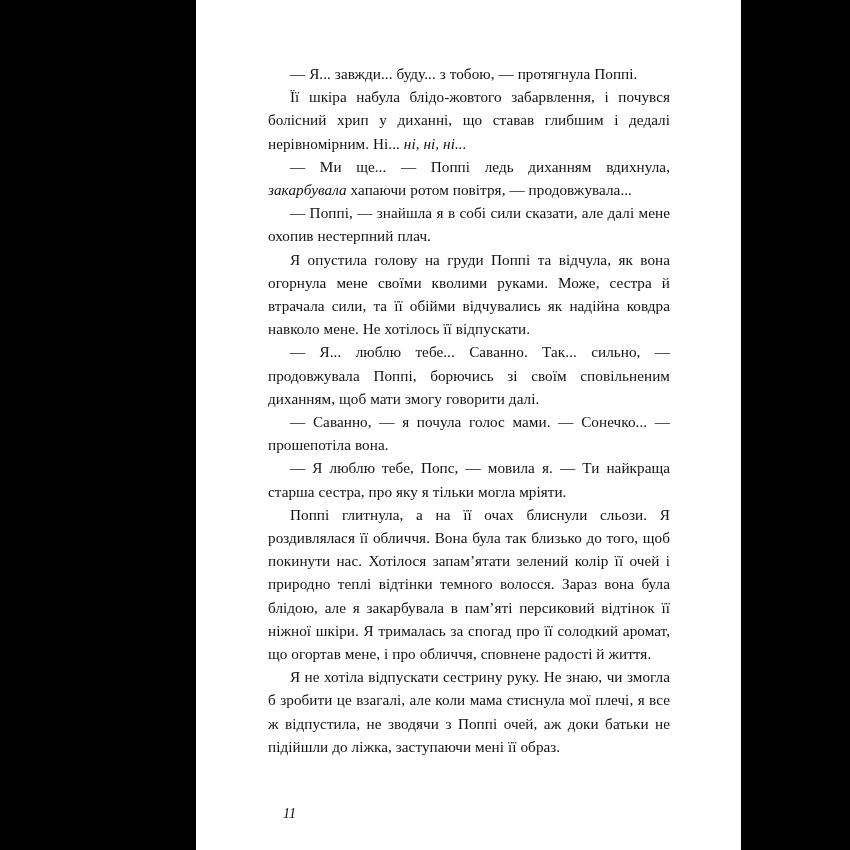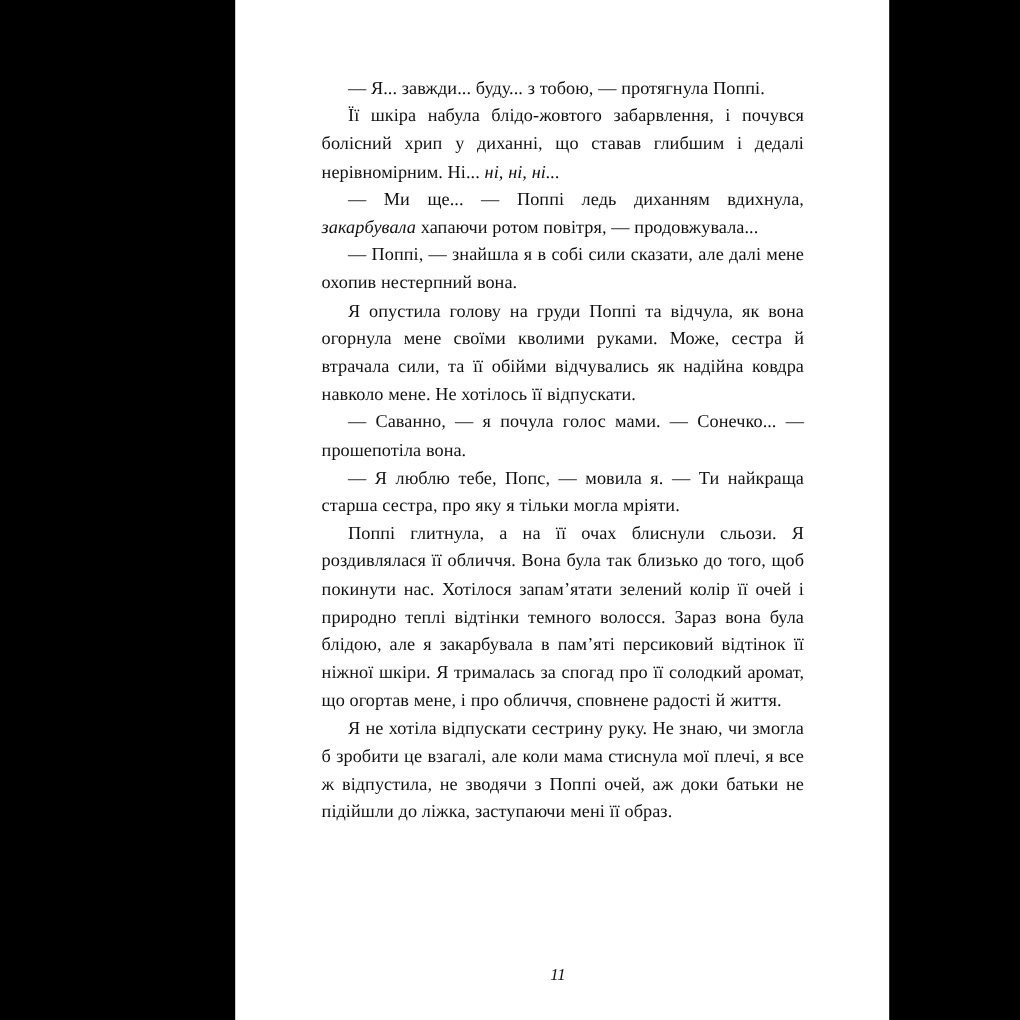--- a/index.html
+++ b/index.html
@@ -47,44 +47,45 @@
   }
   p.para:last-of-type {
     text-align: justify;
   }
   .italic {
     font-style: italic;
     font-family: Liberation Serif, serif;
   }
   .page-number {
     position: absolute;
-    left: 68px;
+    left: 87px;
     width: 402px;
     top: 806px;
-    text-align: center;
+    text-align: left;
     font-size: 14px;
     font-style: italic;
     color: #111111;
   }
   
   p.para {
     text-align-last: left;
   }
 </style>
 </head>
 <body>
 
 <div class="viewport" style="background: rgb(0, 0, 0);">
   <div class="page-sheet" style="background: rgb(255, 255, 255); margin-left: 44px;">
     <div class="text-column">
         <p class="para"><span>— Я... завжди... буду... з тобою, — протягнула Поппі.</span></p>
         <p class="para"><span>Її шкіра набула блідо-жовтого забарвлення, і почувся болісний хрип у диханні, що ставав глибшим і дедалі нерівномірним. Ні... </span><span class="italic">ні, ні, ні...</span></p>
         <p class="para"><span>— Ми ще... — Поппі ледь диханням вдихнула, </span><span class="italic">закарбувала</span><span> хапаючи ротом повітря, — продовжувала...</span></p>
-        <p class="para"><span>— Поппі, — знайшла я в собі сили сказати, але далі мене охопив нестерпний вона.</span></p>
+        <p class="para"><span>— Поппі, — знайшла я в собі сили сказати, але далі мене охопив нестерпний плач.</span></p>
         <p class="para"><span>Я опустила голову на груди Поппі та відчула, як вона огорнула мене своїми кволими руками. Може, сестра й втрачала сили, та її обійми відчувались як надійна ковдра навколо мене. Не хотілось її відпускати.</span></p>
+        <p class="para"><span>— Я... люблю тебе... Саванно. Так... сильно, — продовжувала Поппі, борючись зі своїм сповільненим диханням, щоб мати змогу говорити далі.</span></p>
         <p class="para"><span>— Саванно, — я почула голос мами. — Сонечко... — прошепотіла вона.</span></p>
         <p class="para"><span>— Я люблю тебе, Попс, — мовила я. — Ти найкраща старша сестра, про яку я тільки могла мріяти.</span></p>
         <p class="para"><span>Поппі глитнула, а на її очах блиснули сльози. Я роздивлялася її обличчя. Вона була так близько до того, щоб покинути нас. Хотілося запам’ятати зелений колір її очей і природно теплі відтінки темного волосся. Зараз вона була блідою, але я закарбувала в пам’яті персиковий відтінок її ніжної шкіри. Я трималась за спогад про її солодкий аромат, що огортав мене, і про обличчя, сповнене радості й життя.</span></p>
         <p class="para"><span>Я не хотіла відпускати сестрину руку. Не знаю, чи змогла б зробити це взагалі, але коли мама стиснула мої плечі, я все ж відпустила, не зводячи з Поппі очей, аж доки батьки не підійшли до ліжка, заступаючи мені її образ.</span></p>
       </div>
     <div class="page-number">11</div>
   </div>
 </div>
 
 </body></html>

